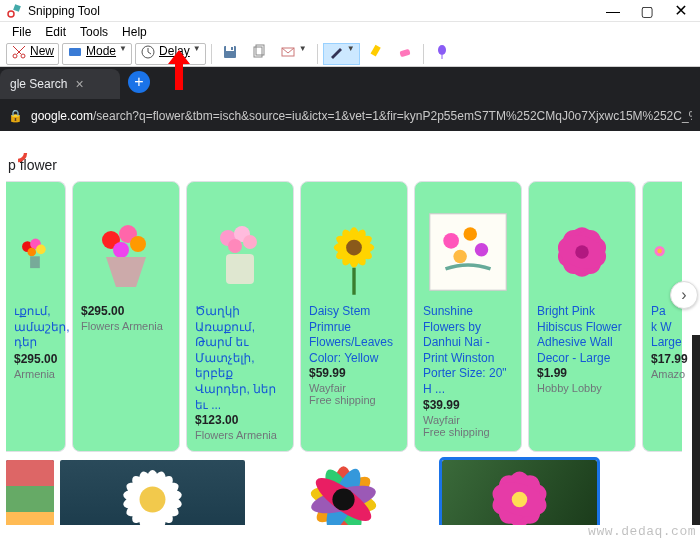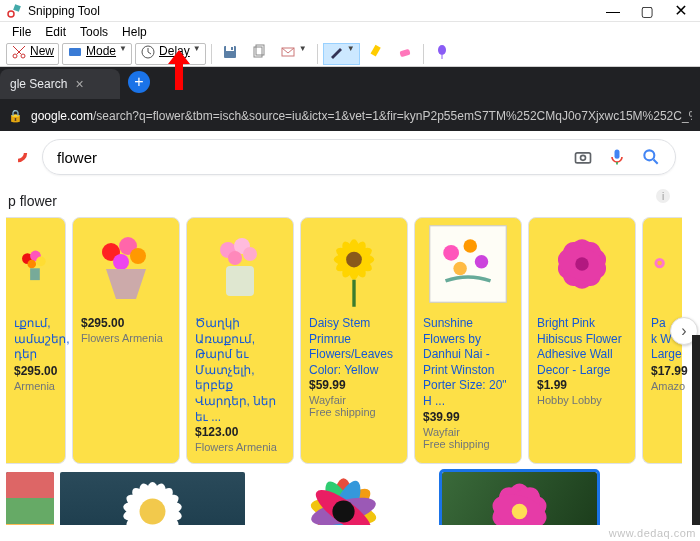--- a/index.html
+++ b/index.html
@@ -43,35 +43,35 @@
   
   .g-content { background: #fff; padding: 8px 4px 4px 6px; position: relative; height: 394px; overflow: hidden; }
   .g-logo { position: absolute; left: 8px; top: 12px; width: 20px; }
   .search-wrap { margin-left: 36px; margin-right: 20px; height: 36px; border: 1px solid #dfe1e5; border-radius: 22px; display: flex; align-items: center; padding: 0 14px; box-shadow: 0 1px 2px rgba(0,0,0,.05); }
   .search-wrap input { flex: 1; border: none; outline: none; font-size: 15px; background: transparent; }
   .search-icons { display: flex; gap: 14px; align-items: center; }
   .search-icons svg { width: 20px; height: 20px; }
   .sub-heading { font-size: 14px; color: #202124; margin: 18px 0 8px 2px; font-weight: 500; }
   
   .shop-row { display: flex; gap: 6px; position: relative; }
-  .card { border: 1px solid #dfe1e5; border-radius: 8px; width: 108px; padding: 0 8px 10px; font-size: 12px; background:#fde047; }
+  .card { border: 1px solid #dfe1e5; border-radius: 8px; width: 108px; padding: 24px 8px 10px; font-size: 12px; background:#86efac; }
   .card .img { width: 100%; height: 92px; display: flex; align-items: center; justify-content: center; margin-bottom: 6px; }
   .card .ttl { color: #1558d6; font-size: 12px; line-height: 1.3; min-height: 48px; }
   .card .pr { font-weight: bold; color: #202124; }
   .card .src { color: #70757a; font-size: 11px; margin-top: 2px; }
   .card .ship { color: #70757a; font-size: 11px; }
   .next-btn { position: absolute; right: -2px; top: 100px; width: 28px; height: 28px; border-radius: 50%; background: #fff; border: 1px solid #ddd; box-shadow: 0 1px 3px rgba(0,0,0,.2); display: flex; align-items: center; justify-content: center; font-size: 16px; color: #555; }
   .scroll-handle { position: absolute; right: 0; top: 204px; width: 8px; height: 240px; background: #222; border-radius: 0; }
   .info-dot { position: absolute; right: 30px; top: 58px; width: 14px; height: 14px; border-radius: 50%; background: #eee; color: #999; font-size: 10px; display: flex; align-items: center; justify-content: center; }
   
   .thumb-row { display: flex; gap: 6px; margin-top: 8px; }
   .thumb-row .th { height: 78px; background:#334; border-radius: 2px; overflow:hidden; display:flex; align-items:center; justify-content:center; }
   .thumb-row .th.sel { outline: 3px solid #1a73e8; }
   
-  .watermark { position: absolute; right: 4px; bottom: 2px; font-size: 11px; color: rgba(0,0,0,.25); font-family: Liberation Sans, sans-serif; letter-spacing: .5px; z-index: 60; }
+  .watermark { position: absolute; right: 4px; bottom: 2px; font-size: 13px; color: rgba(0,0,0,.25); font-family: Liberation Mono, monospace; letter-spacing: .5px; z-index: 60; }
   .bouquet { width:80px; height:80px; }
 </style>
 </head>
 <body>
 
 <div class="titlebar">
   <svg class="app-icon" viewBox="0 0 16 16">
       <circle cx="5" cy="11" r="3" fill="none" stroke="#d33" stroke-width="1.5"></circle>
       <rect x="8" y="2" width="6" height="6" fill="#4aa" transform="rotate(20 11 5)"></rect>
     </svg>
@@ -175,38 +175,20 @@
   </div>
   <div class="addr-bar">
     <span class="lock">🔒</span>
     <div class="url"><span class="host">google.com</span><span>/search?q=flower&amp;tbm=isch&amp;source=iu&amp;ictx=1&amp;vet=1&amp;fir=kynP2p55emS7TM%252CMqJ0o7Xjxwc15M%252C_%253BX_BrNWU_72e_nM%252CVw</span></div>
   </div>
 
   <div class="g-content">
     <svg class="g-logo" viewBox="0 0 24 24">
         <circle cx="12" cy="12" r="9" fill="none" stroke="#ea4335" stroke-width="4" stroke-dasharray="14 50"></circle>
       </svg>
-    <div class="search-wrap">
-      <input type="text" value="flower" style="">
-      <div class="search-icons">
-        <svg viewBox="0 0 24 24">
-            <rect x="3" y="7" width="18" height="12" rx="2" fill="none" stroke="#5f6368" stroke-width="2"></rect>
-            <circle cx="12" cy="13" r="3" fill="none" stroke="#5f6368" stroke-width="2"></circle>
-          </svg>
-        <svg viewBox="0 0 24 24">
-            <rect x="9" y="3" width="6" height="11" rx="3" fill="#4285f4"></rect>
-            <path d="M6 12 a6 6 0 0 0 12 0" fill="none" stroke="#ea4335" stroke-width="2"></path>
-            <path d="M12 18 v3" stroke="#34a853" stroke-width="2"></path>
-          </svg>
-        <svg viewBox="0 0 24 24">
-            <circle cx="10" cy="10" r="6" fill="none" stroke="#4285f4" stroke-width="2.5"></circle>
-            <path d="M15 15 L20 20" stroke="#4285f4" stroke-width="2.5"></path>
-          </svg>
-      </div>
-    </div>
     <div class="info-dot">i</div>
     <div class="sub-heading">p flower</div>
 
     <div class="shop-row">
 
       <div class="card" style="width:60px; border-radius:0 8px 8px 0; border-left:none">
         <div class="img">
             <svg class="bouquet" viewBox="0 0 80 80">
               <circle cx="25" cy="30" r="10" fill="#e11"></circle>
               <circle cx="40" cy="25" r="10" fill="#f5b"></circle>

